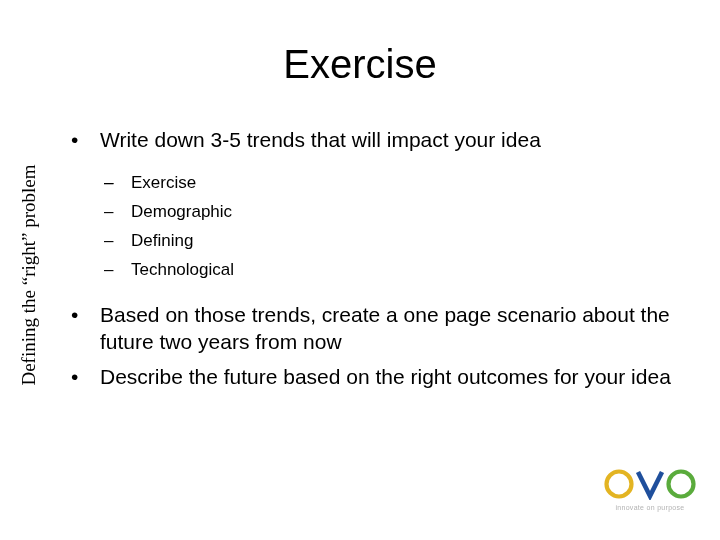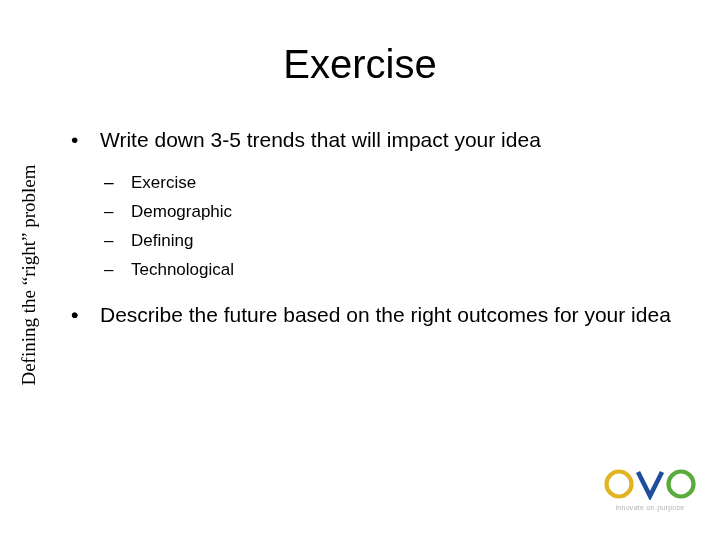--- a/index.html
+++ b/index.html
@@ -167,20 +167,21 @@
         <span>Defining</span>
       </div>
       <div class="lvl2">
         <span class="marker">–</span>
         <span>Technological</span>
       </div>
     </div>
 
     <div class="lvl1 gap-before-b2">
       <span class="marker">•</span>
+      <span>Based on those trends, create a one page scenario about the future two years from now</span>
     </div>
 
     <div class="lvl1 gap-before-b3">
       <span class="marker">•</span>
       <span>Describe the future based on the right outcomes for your idea</span>
     </div>
 
   </div>
 
   <div class="logo">

